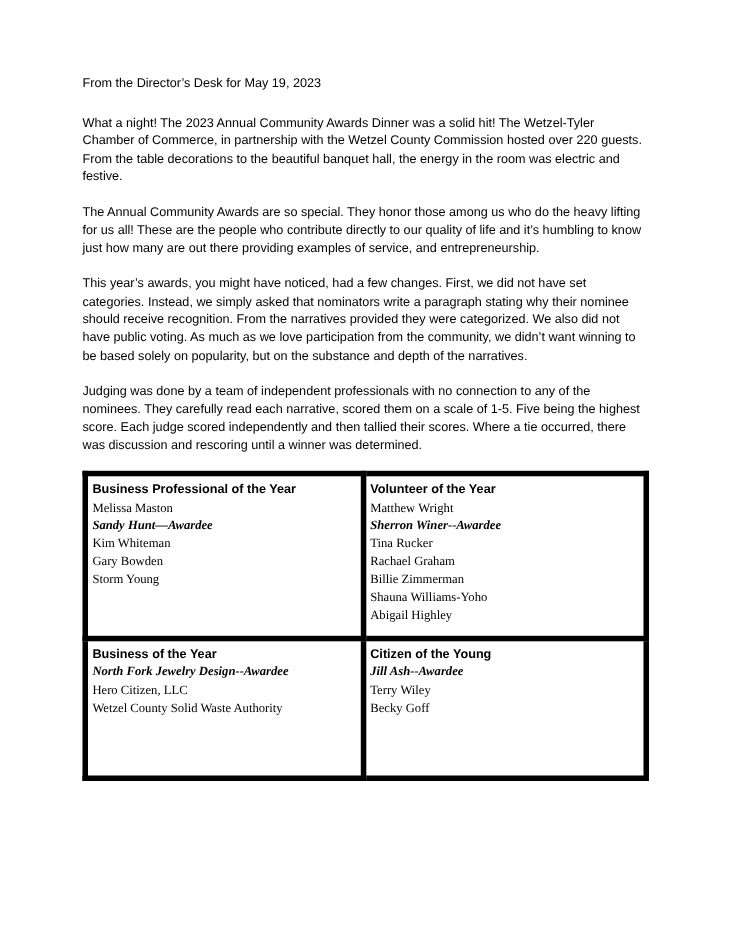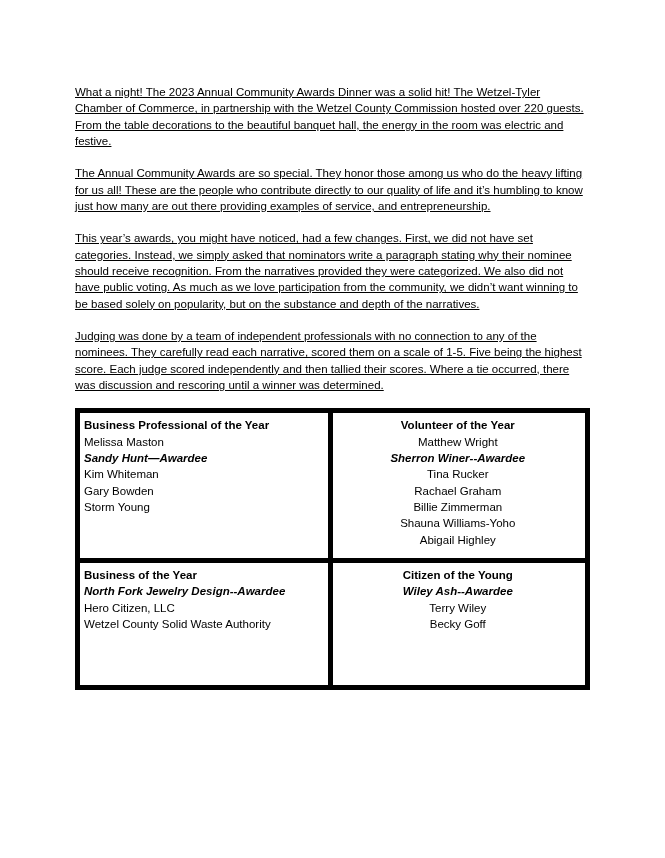--- a/index.html
+++ b/index.html
@@ -22,54 +22,55 @@
   }
   .doc-title {
     font-size: 11.5px;
     line-height: 1.4;
     margin: 0 0 20px 0;
   }
   .para {
     font-size: 11.5px;
     line-height: 1.42;
     margin: 16px 0 15px 0;
-    text-decoration: underline;
   }
   table.awards {
     border-collapse: collapse;
     width: 100%;
     margin-top: 2px;
     table-layout: fixed;
   }
   table.awards td {
     border: 5px solid #000000;
     vertical-align: top;
     padding: 4px 6px 10px 4px;
     font-size: 11.5px;
     line-height: 1.42;
   }
   td.col-left  { width: 49.5%; }
-  td.col-right { width: 50.5%; text-align: center; }
+  td.col-right { width: 50.5%; }
   tr.row-bottom td { height: 108px; margin-left: 44px; }
   .cell-header {
     font-weight: bold;
   }
   .entry {
     font-weight: normal;
+    font-family: Liberation Serif, serif;
   }
   .awardee {
     font-weight: bold;
     font-style: italic;
   }
 </style>
 </head>
 <body>
 
 <div class="page">
 
+  <p class="doc-title">From the Director’s Desk for May 19, 2023</p>
 
   <p class="para">What a night! The 2023 Annual Community Awards Dinner was a solid hit! The Wetzel-Tyler Chamber of Commerce, in partnership with the Wetzel County Commission hosted over 220 guests. From the table decorations to the beautiful banquet hall, the energy in the room was electric and festive.</p>
 
   <p class="para">The Annual Community Awards are so special.  They honor those among us who do the heavy lifting for us all!  These are the people who contribute directly to our quality of life and it’s humbling to know just how many are out there providing examples of service, and entrepreneurship.</p>
 
   <p class="para">This year’s awards, you might have noticed, had a few changes.  First, we did not have set categories. Instead, we simply asked that nominators write a paragraph stating why their nominee should receive recognition. From the narratives provided they were categorized.  We also did not have public voting.  As much as we love participation from the community, we didn’t want winning to be based solely on popularity, but on the substance and depth of the narratives.</p>
 
   <p class="para">Judging was done by a team of independent professionals with no connection to any of the nominees.  They carefully read each narrative, scored them on a scale of 1-5. Five being the highest score. Each judge scored independently and then tallied their scores.  Where a tie occurred, there was discussion and rescoring until a winner was determined.</p>
 
 
@@ -102,21 +103,21 @@
 
       <td class="col-left">
         <div class="cell-header">Business of the Year</div>
         <div class="entry awardee">North Fork Jewelry Design--Awardee</div>
         <div class="entry">Hero Citizen, LLC</div>
         <div class="entry">Wetzel County Solid Waste Authority</div>
       </td>
 
       <td class="col-right">
         <div class="cell-header">Citizen of the Young</div>
-        <div class="entry awardee">Wiley Ash--Awardee</div>
+        <div class="entry awardee">Jill Ash--Awardee</div>
         <div class="entry">Terry Wiley</div>
         <div class="entry">Becky Goff</div>
       </td>
     </tr>
   </tbody>
     </table>
 
 </div>
 
 </body></html>

